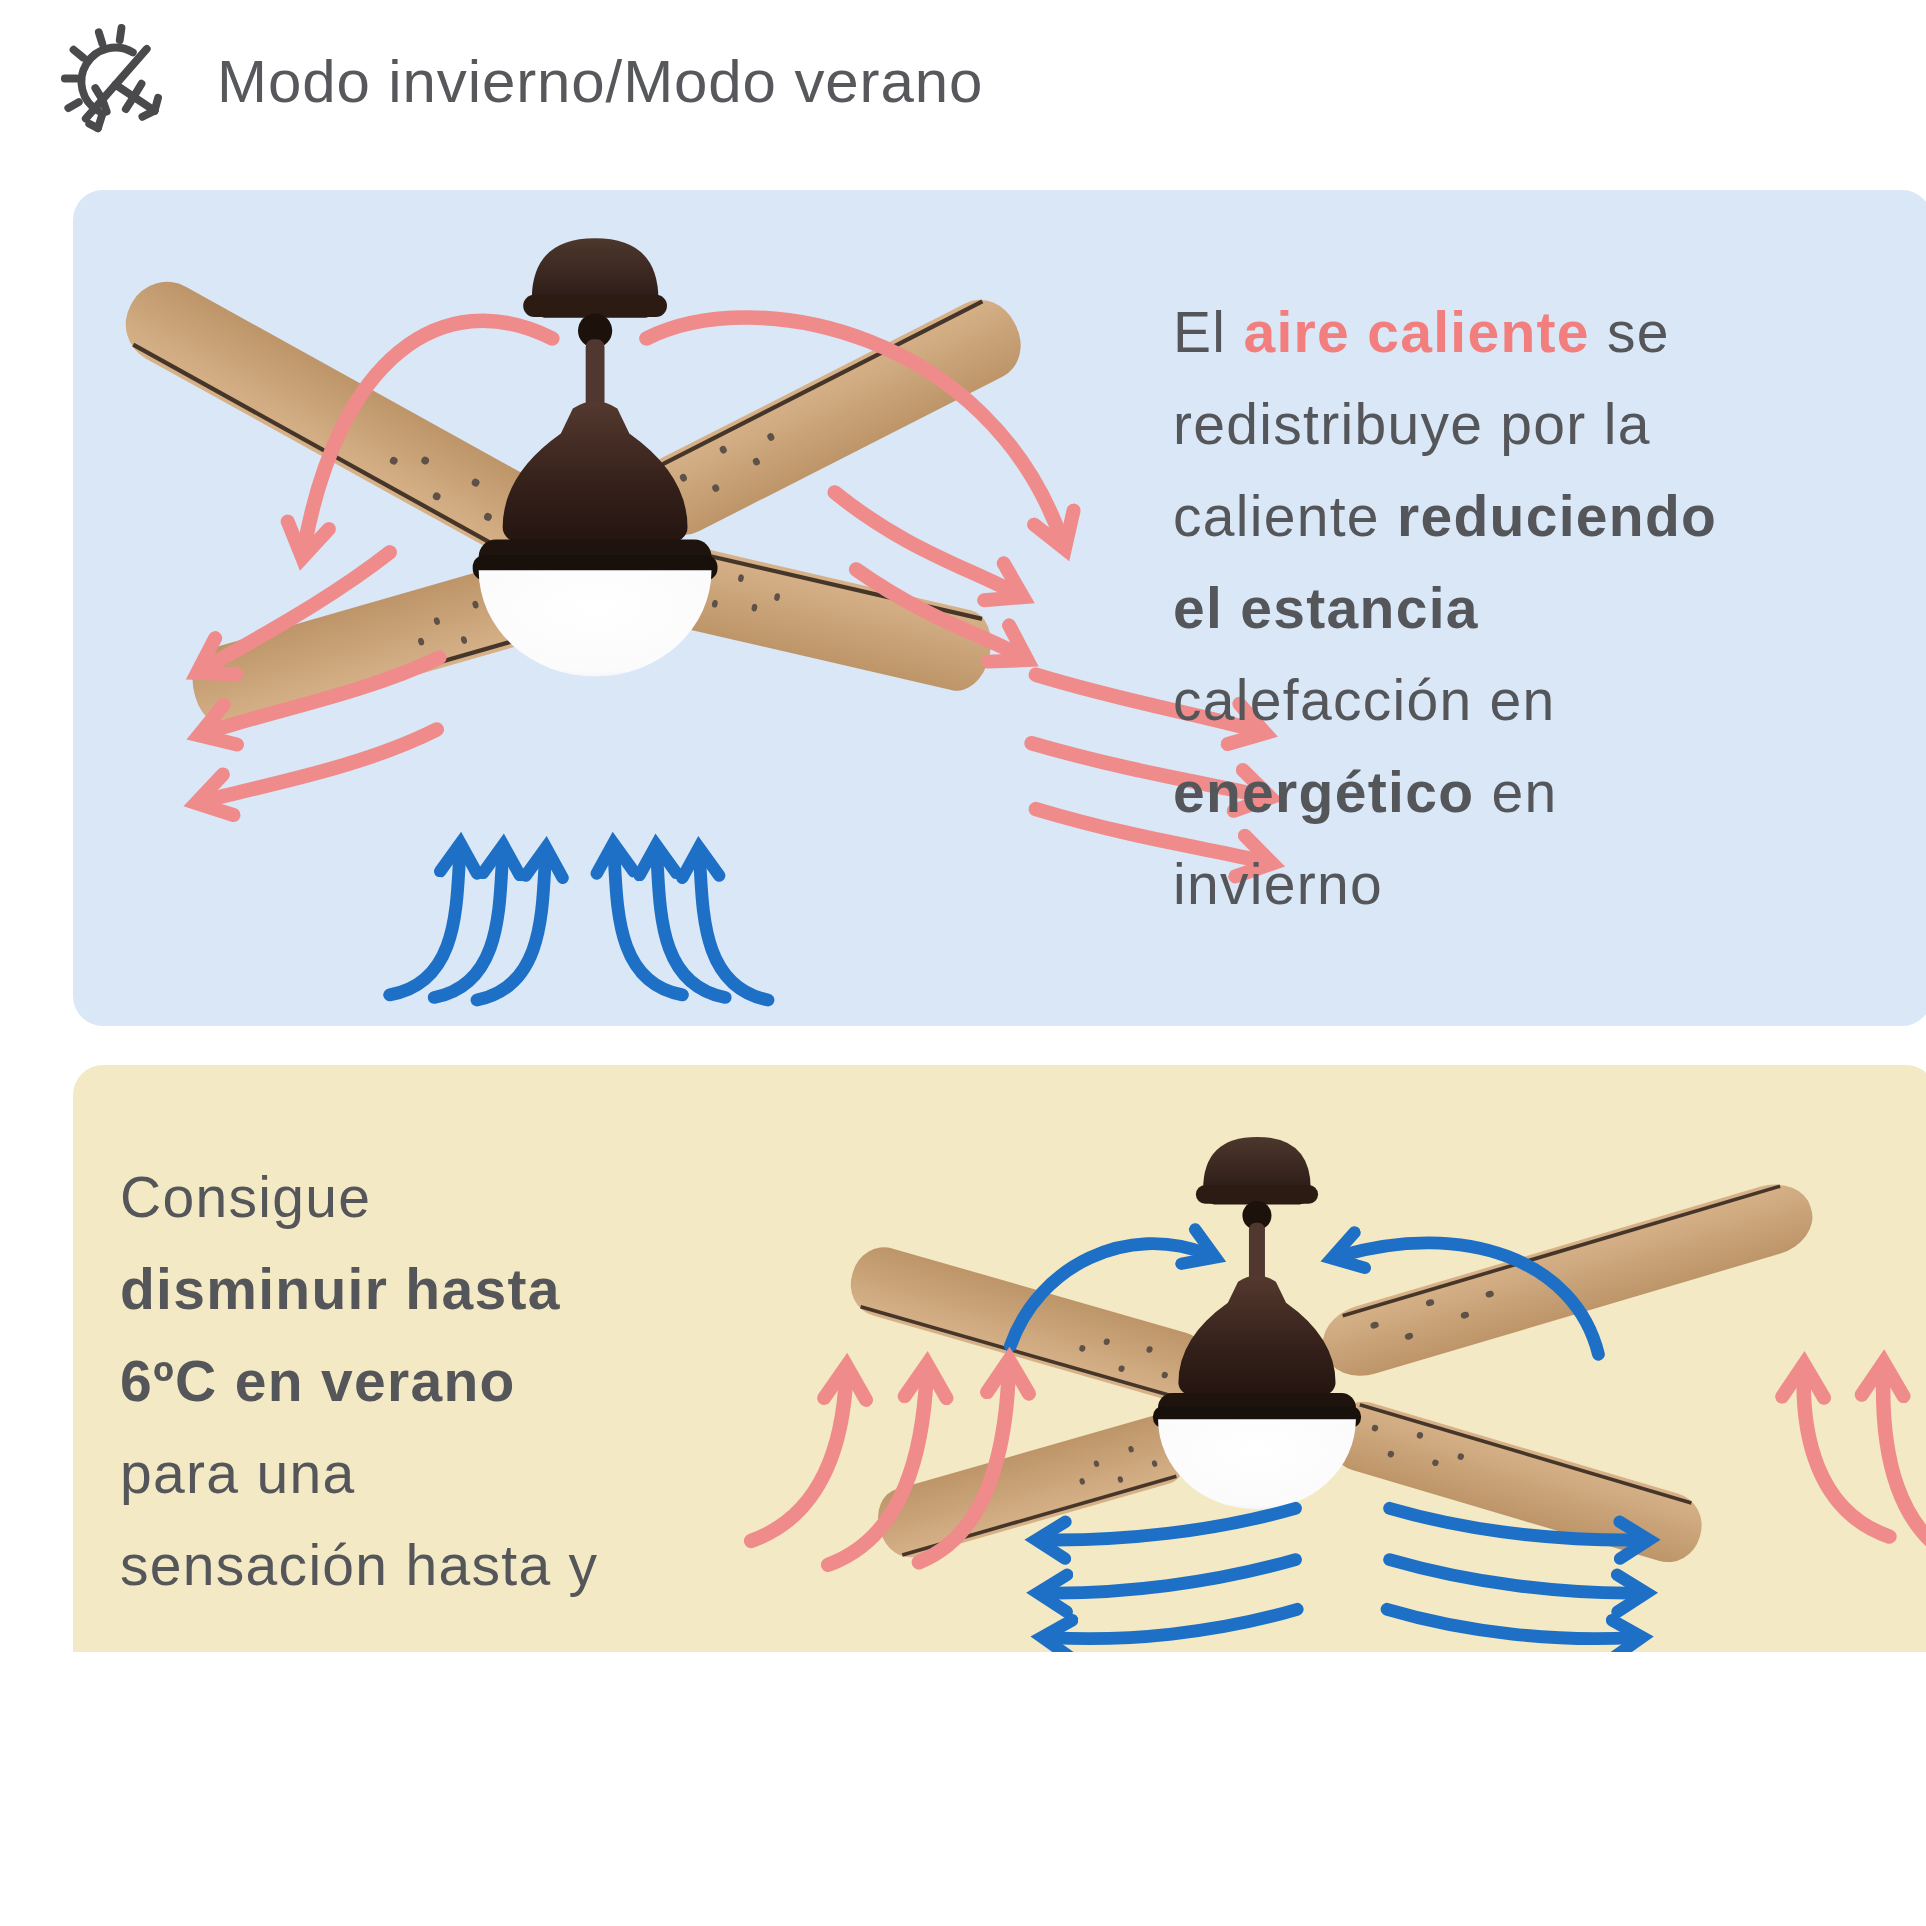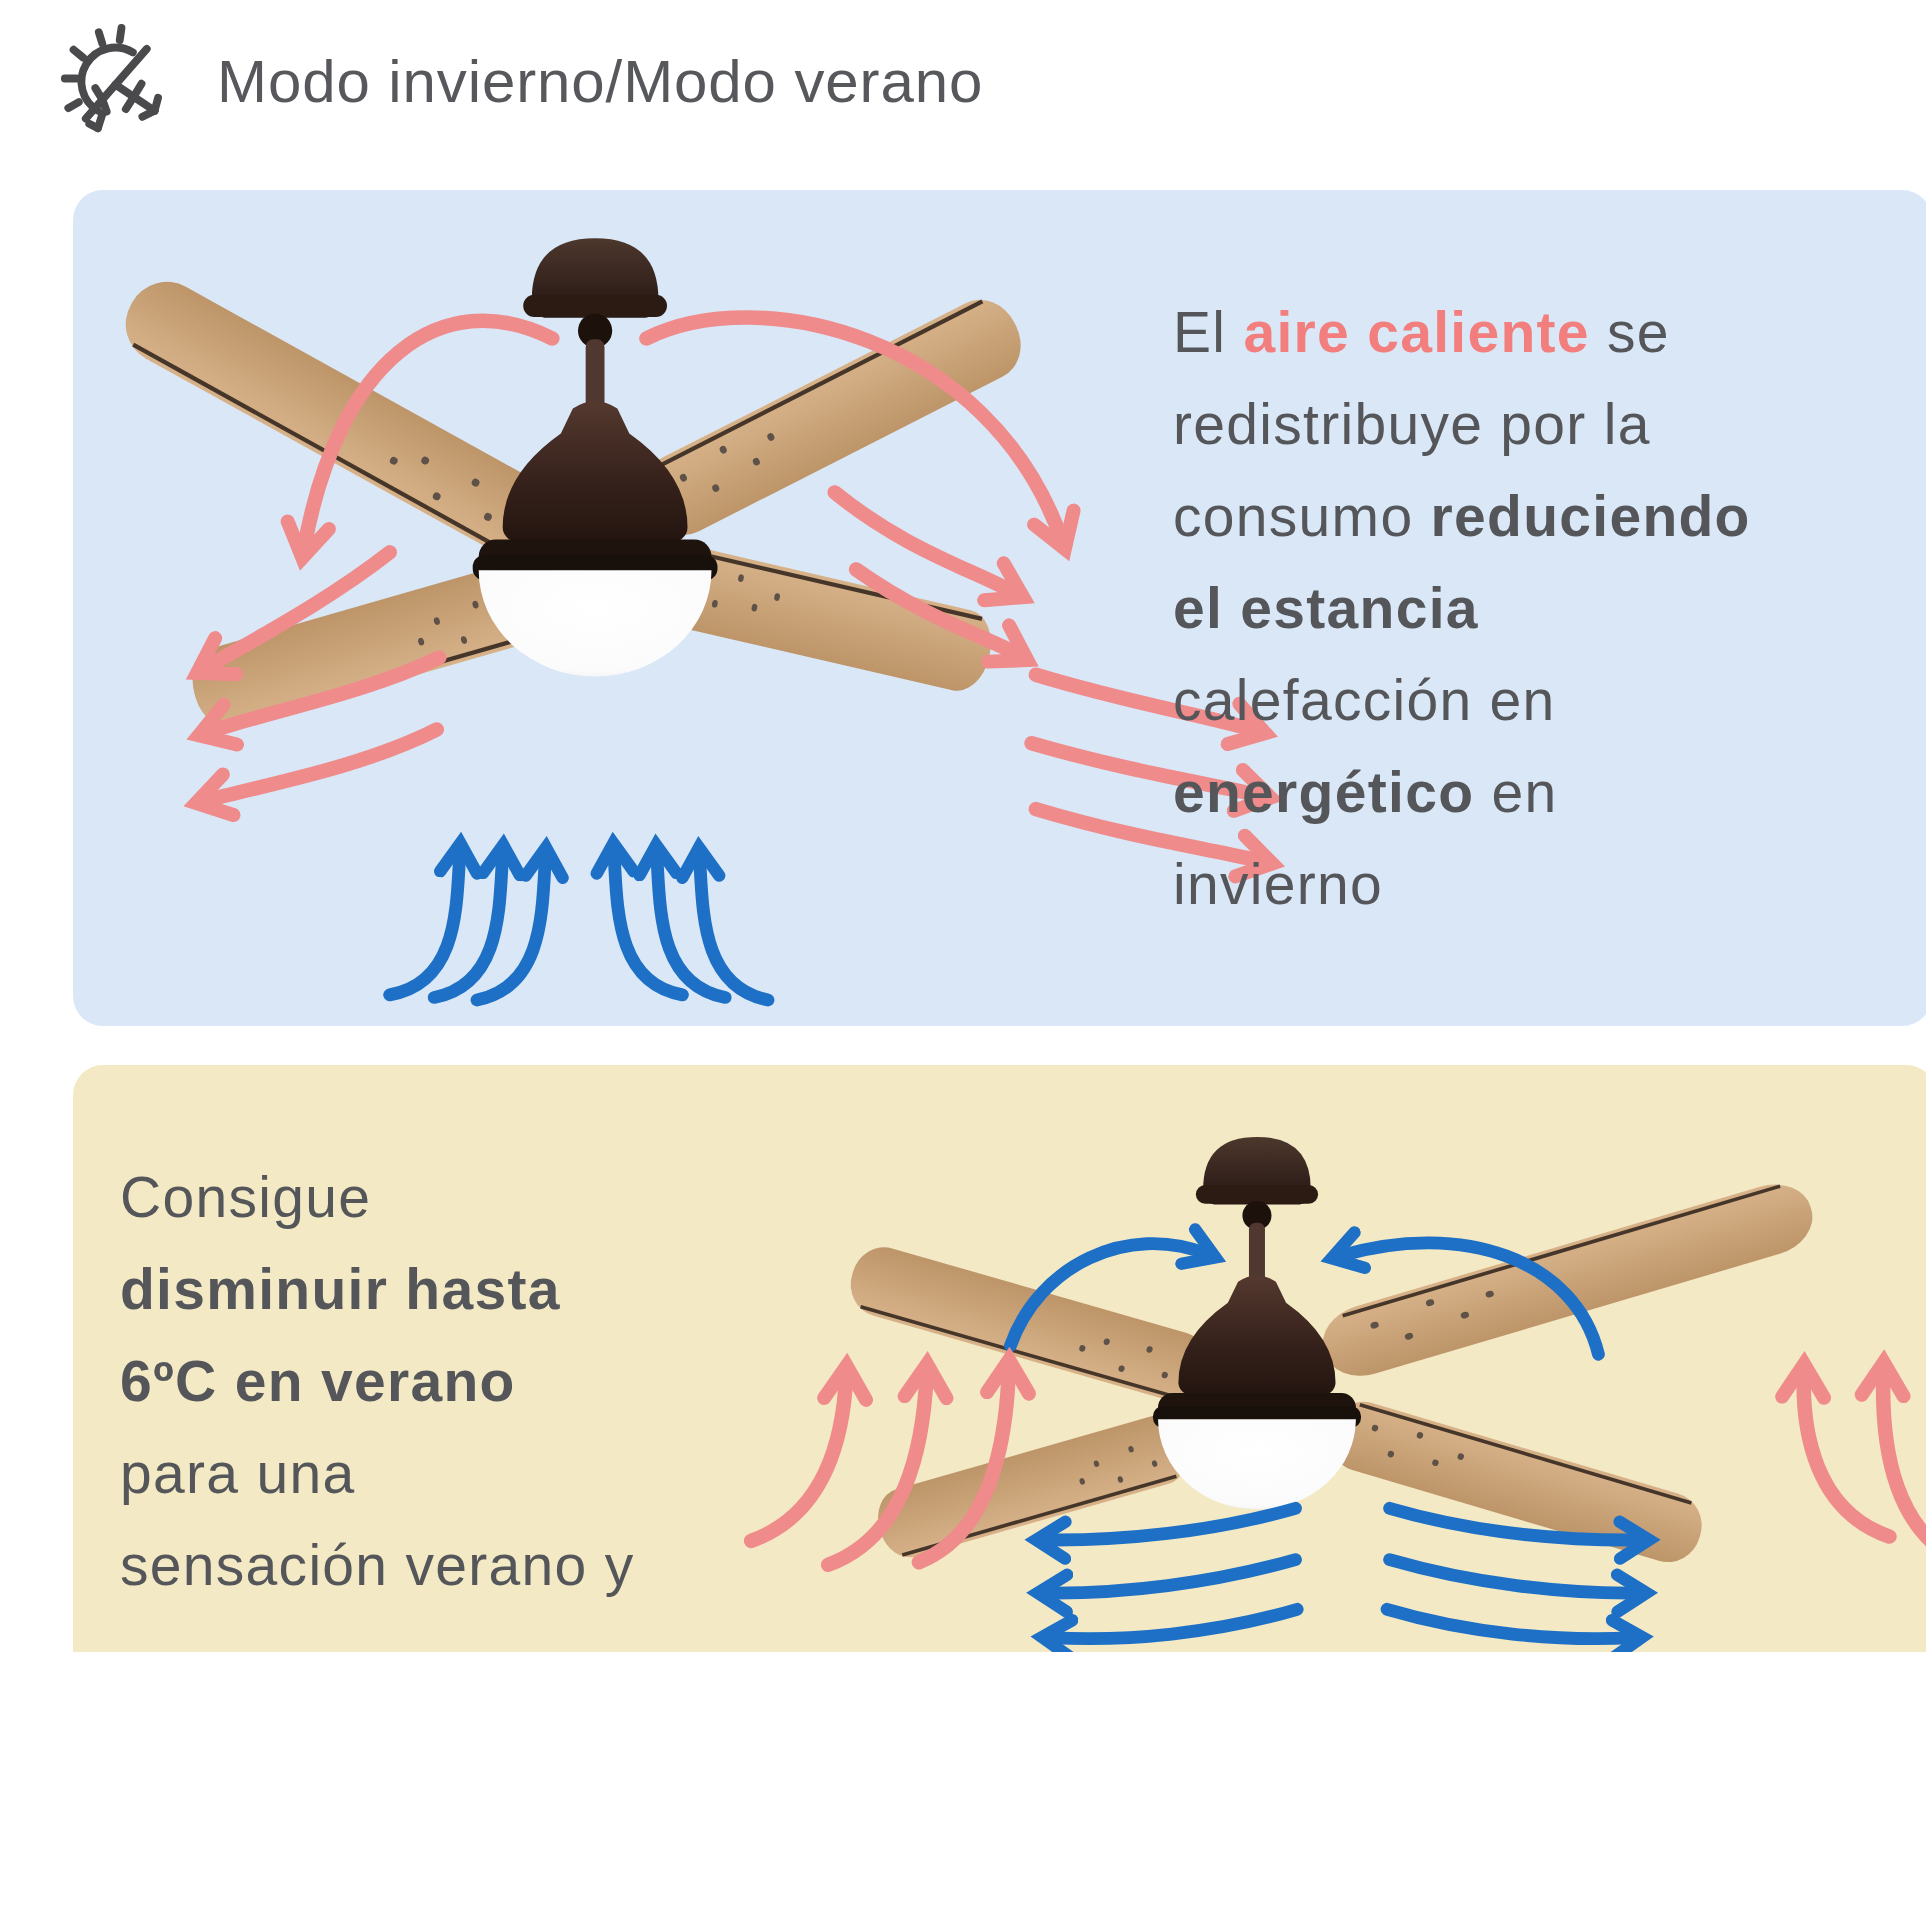--- a/index.html
+++ b/index.html
@@ -150,21 +150,21 @@
         <path class="flow cool" marker-end="url(#headC)" d="M 452 1165 C 530 1150, 528 1063, 532 997"></path>
         <path class="flow cool" marker-end="url(#headC)" d="M 502 1168 C 580 1152, 578 1065, 582 1000"></path>
         <path class="flow cool" marker-end="url(#headC)" d="M 742 1162 C 664 1148, 666 1060, 662 995"></path>
         <path class="flow cool" marker-end="url(#headC)" d="M 792 1165 C 714 1150, 716 1063, 712 997"></path>
         <path class="flow cool" marker-end="url(#headC)" d="M 842 1168 C 764 1152, 766 1065, 762 1000"></path>
       </g>
     </svg>
     <div class="copy winter-copy">
         <div class="ln"><span class="s-n">El </span><span class="s-a">aire caliente</span><span class="s-n"> se</span></div>
         <div class="ln"><span class="s-n">redistribuye por la</span></div>
-        <div class="ln"><span class="s-n">consumo </span><span class="s-b">reduciendo</span></div>
+        <div class="ln"><span class="s-n">caliente </span><span class="s-b">reduciendo</span></div>
         <div class="ln"><span class="s-b">el estancia</span></div>
         <div class="ln"><span class="s-n">calefacción en</span></div>
         <div class="ln"><span class="s-b">energético</span><span class="s-n"> en</span></div>
         <div class="ln"><span class="s-n">invierno</span></div>
       </div>
   </div>
 
   <div class="panel summer">
     <svg class="illus" viewBox="30 1244 2176 964">
 
@@ -205,18 +205,18 @@
         <path class="flow cool" marker-end="url(#headC)" d="M 1568 1762 C 1665 1790, 1770 1800, 1861 1799"></path>
         <path class="flow cool" marker-end="url(#headC)" d="M 1568 1822 C 1665 1850, 1770 1862, 1858 1861"></path>
         <path class="flow cool" marker-end="url(#headC)" d="M 1565 1880 C 1660 1908, 1765 1918, 1853 1913"></path>
       </g>
     </svg>
     <div class="copy summer-copy">
         <div class="ln"><span class="s-n">Consigue</span></div>
         <div class="ln"><span class="s-b">disminuir hasta</span></div>
         <div class="ln"><span class="s-b">6ºC en verano</span></div>
         <div class="ln"><span class="s-n">para una</span></div>
-        <div class="ln"><span class="s-n">sensación verano y</span></div>
+        <div class="ln"><span class="s-n">sensación hasta y</span></div>
       </div>
   </div>
 
 </div>
 
 
 </body></html>

